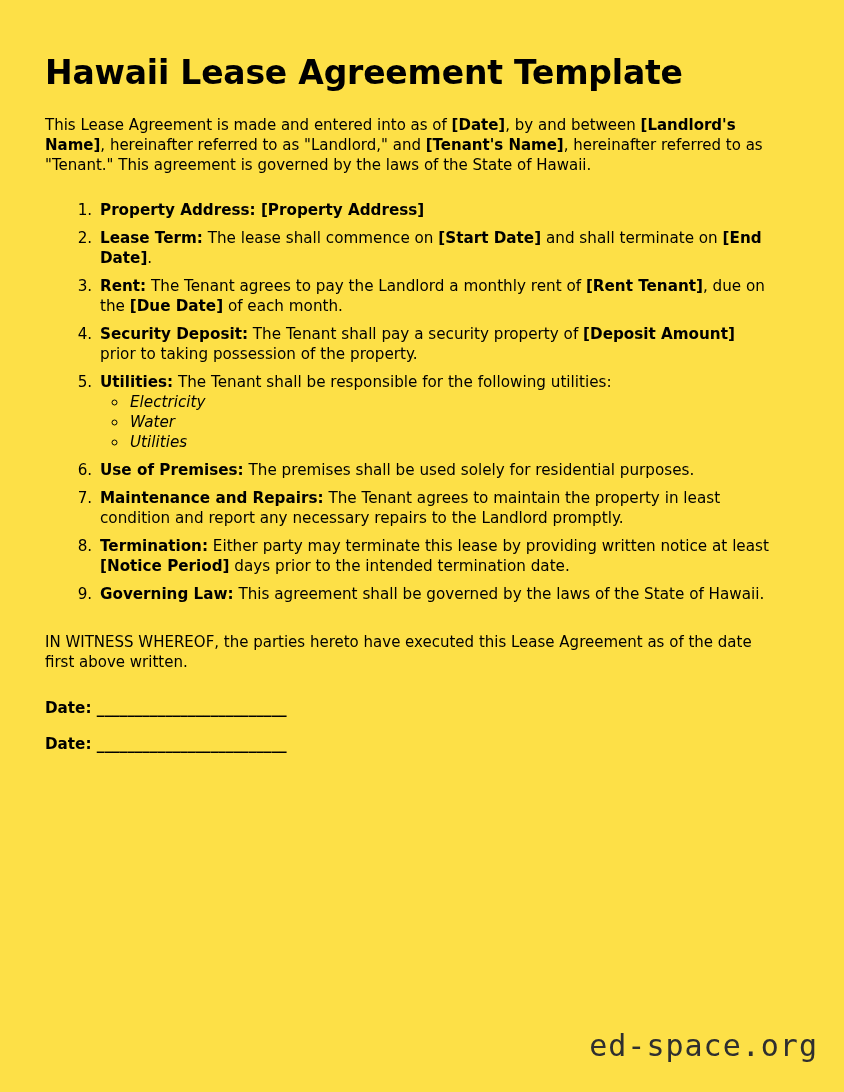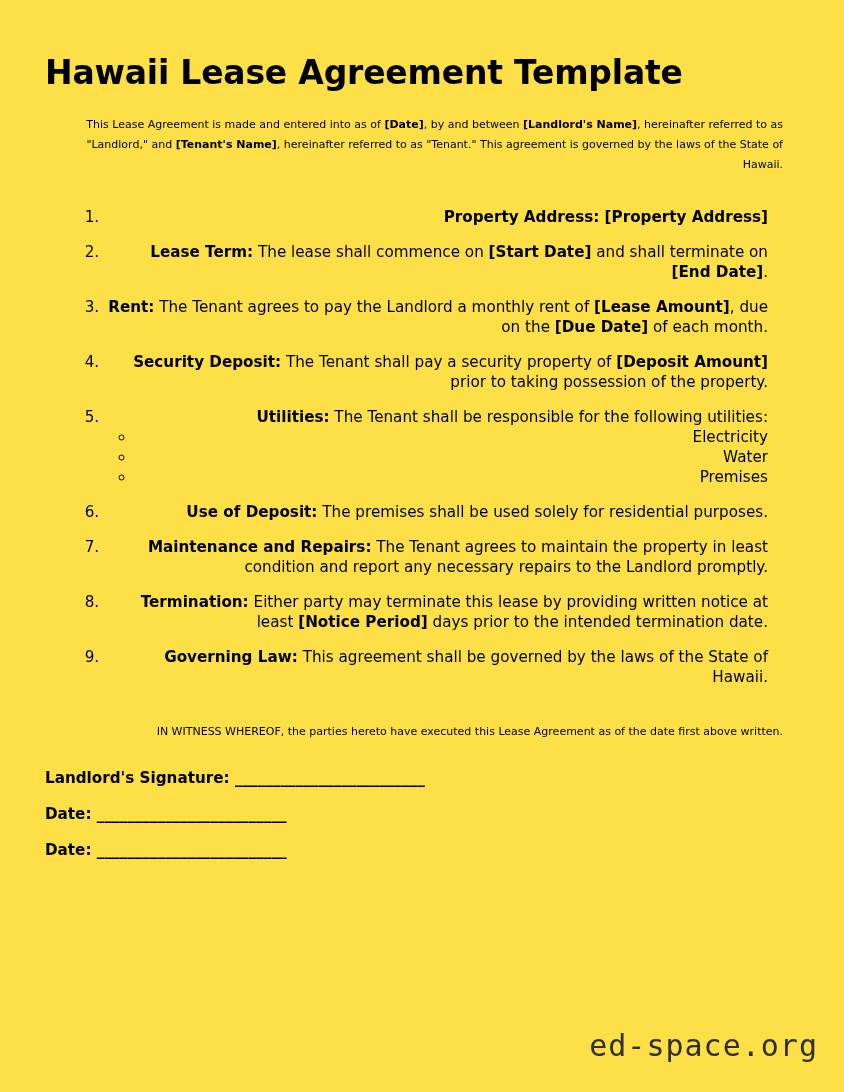--- a/index.html
+++ b/index.html
@@ -25,54 +25,54 @@
   }
   h1.doc-title {
     font-size: 33px;
     font-weight: bold;
     letter-spacing: -0.2px;
     margin: 0;
     padding-top: 54px;
     line-height: 1.18;
   }
   p.para {
-    font-size: 11px;
+    font-size: 15px;
     line-height: 20px;
     margin: 0;
-    text-align: right;
+    text-align: left;
   }
   .para-intro { padding-top: 22px; }
   .para-terms { padding-top: 18px; }
   .para-witness { padding-top: 20px; }
   b, strong { font-weight: bold; }
 
   ol.terms {
     margin: 0;
     padding-top: 17px;
     padding-left: 44px;
     padding-bottom: 0;
     font-size: 15.2px;
     line-height: 20px;
     list-style-position: outside;
     list-style-type: decimal;
   }
   ol.terms > li {
     padding-left: 3px;
-    margin: 15px;
-    text-align: right;
+    margin: 8px;
   }
   ul.subitems {
     margin: 0;
     padding-left: 28px;
     list-style-type: circle;
     list-style-position: outside;
   }
   ul.subitems > li {
     margin: 0;
     padding-left: 2px;
+    font-style: italic;
   }
 
   .sig-block { padding-top: 26px; }
   .sig-line {
     font-size: 15.2px;
     line-height: 20px;
     font-weight: bold;
     margin: 0;
     padding-bottom: 16px;
     white-space: pre;
@@ -101,46 +101,45 @@
 
     <p class="para para-intro"><span>This Lease Agreement is made and entered into as of </span><b>[Date]</b><span>, by and between </span><b>[Landlord's Name]</b><span>, hereinafter referred to as "Landlord," and </span><b>[Tenant's Name]</b><span>, hereinafter referred to as "Tenant." This agreement is governed by the laws of the State of Hawaii.</span></p>
 
 
     <ol class="terms">
 
       <li><b>Property Address: [Property Address]</b></li>
 
       <li><b>Lease Term:</b><span> The lease shall commence on </span><b>[Start Date]</b><span> and shall terminate on </span><b>[End Date]</b><span>.</span></li>
 
-      <li><b>Rent:</b><span> The Tenant agrees to pay the Landlord a monthly rent of </span><b>[Lease Amount]</b><span>, due on the </span><b>[Due Date]</b><span> of each month.</span></li>
+      <li><b>Rent:</b><span> The Tenant agrees to pay the Landlord a monthly rent of </span><b>[Rent Tenant]</b><span>, due on the </span><b>[Due Date]</b><span> of each month.</span></li>
 
       <li><b>Security Deposit:</b><span> The Tenant shall pay a security property of </span><b>[Deposit Amount]</b><span> prior to taking possession of the property.</span></li>
 
       <li><b>Utilities:</b><span> The Tenant shall be responsible for the following utilities:</span>
         <ul class="subitems">
           <li>Electricity</li>
           <li>Water</li>
-          <li>Premises</li>
+          <li>Utilities</li>
         </ul>
       </li>
 
-      <li><b>Use of Deposit:</b><span> The premises shall be used solely for residential purposes.</span></li>
+      <li><b>Use of Premises:</b><span> The premises shall be used solely for residential purposes.</span></li>
 
       <li><b>Maintenance and Repairs:</b><span> The Tenant agrees to maintain the property in least condition and report any necessary repairs to the Landlord promptly.</span></li>
 
       <li><b>Termination:</b><span> Either party may terminate this lease by providing written notice at least </span><b>[Notice Period]</b><span> days prior to the intended termination date.</span></li>
 
       <li><b>Governing Law:</b><span> This agreement shall be governed by the laws of the State of Hawaii.</span></li>
 
     </ol>
 
     <p class="para para-witness">IN WITNESS WHEREOF, the parties hereto have executed this Lease Agreement as of the date first above written.</p>
 
     <div class="sig-block">
-      <div class="sig-line"><span>Landlord's Signature: </span><span class="blank">_________________________</span></div>
       <div class="sig-line"><span>Date: </span><span class="blank">_________________________</span></div>
       <div class="sig-line"><span>Date: </span><span class="blank">_________________________</span></div>
     </div>
 
   </div>
 
   <div class="watermark">ed-space.org</div>
 </div>
 
 </body></html>

